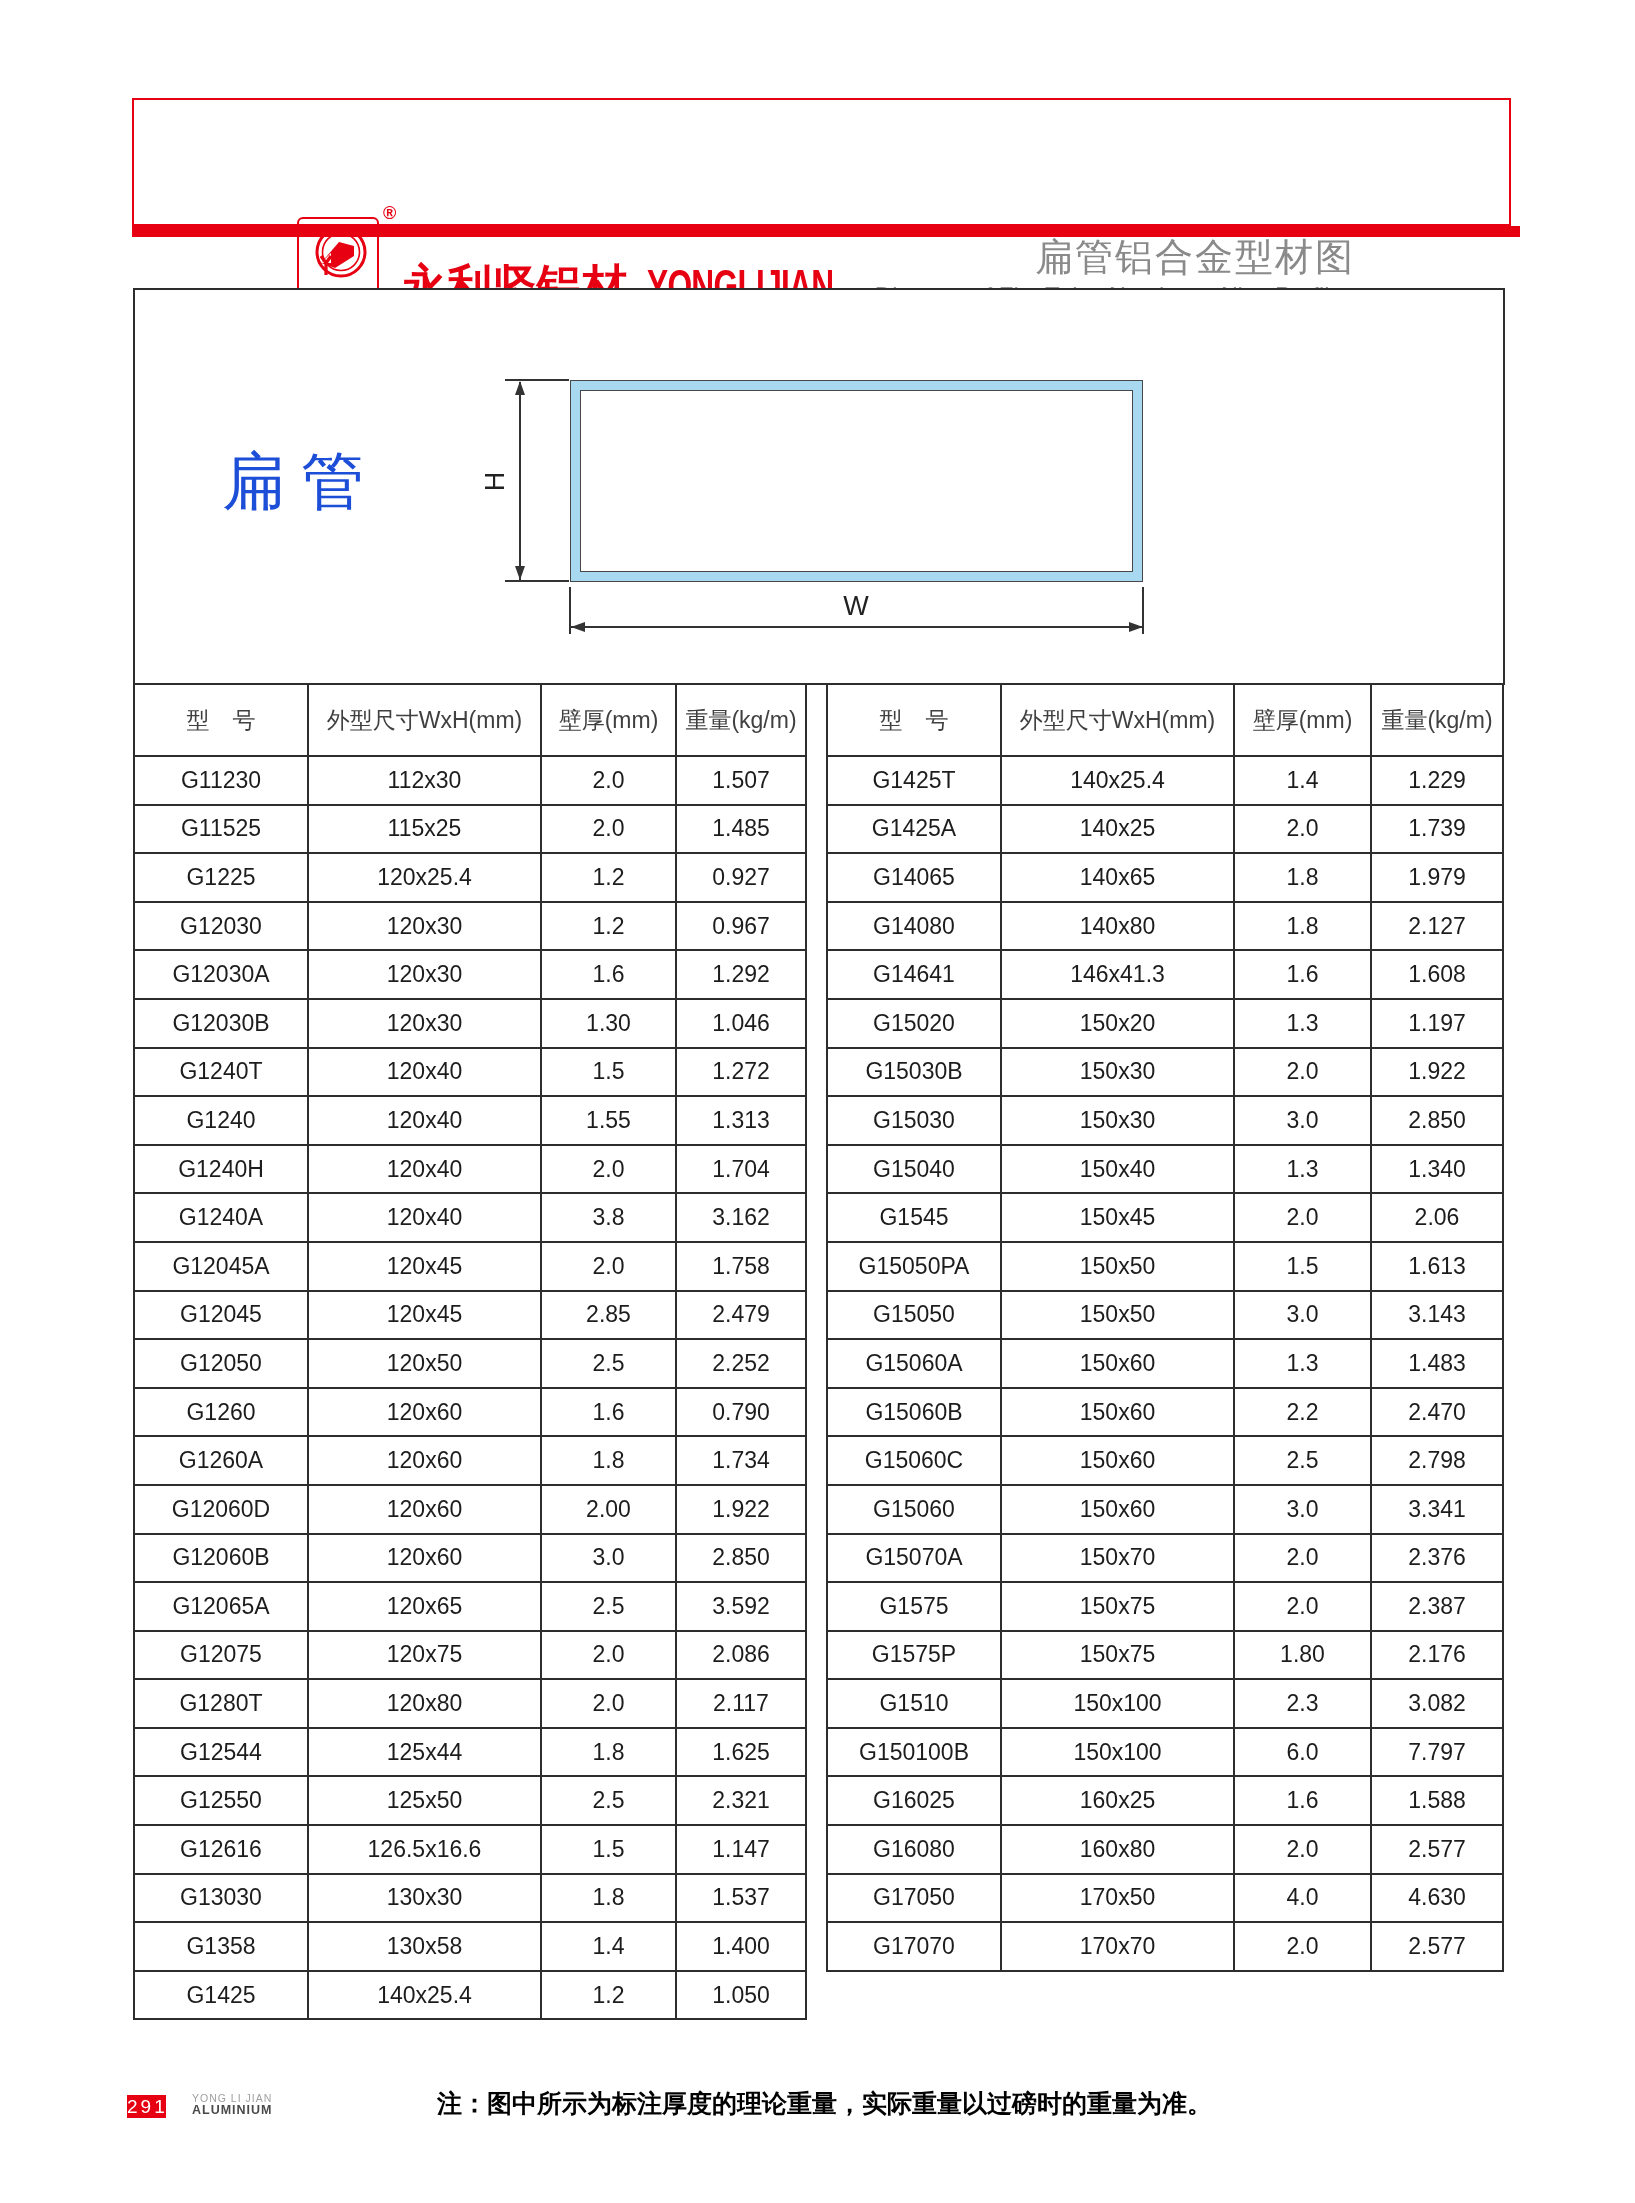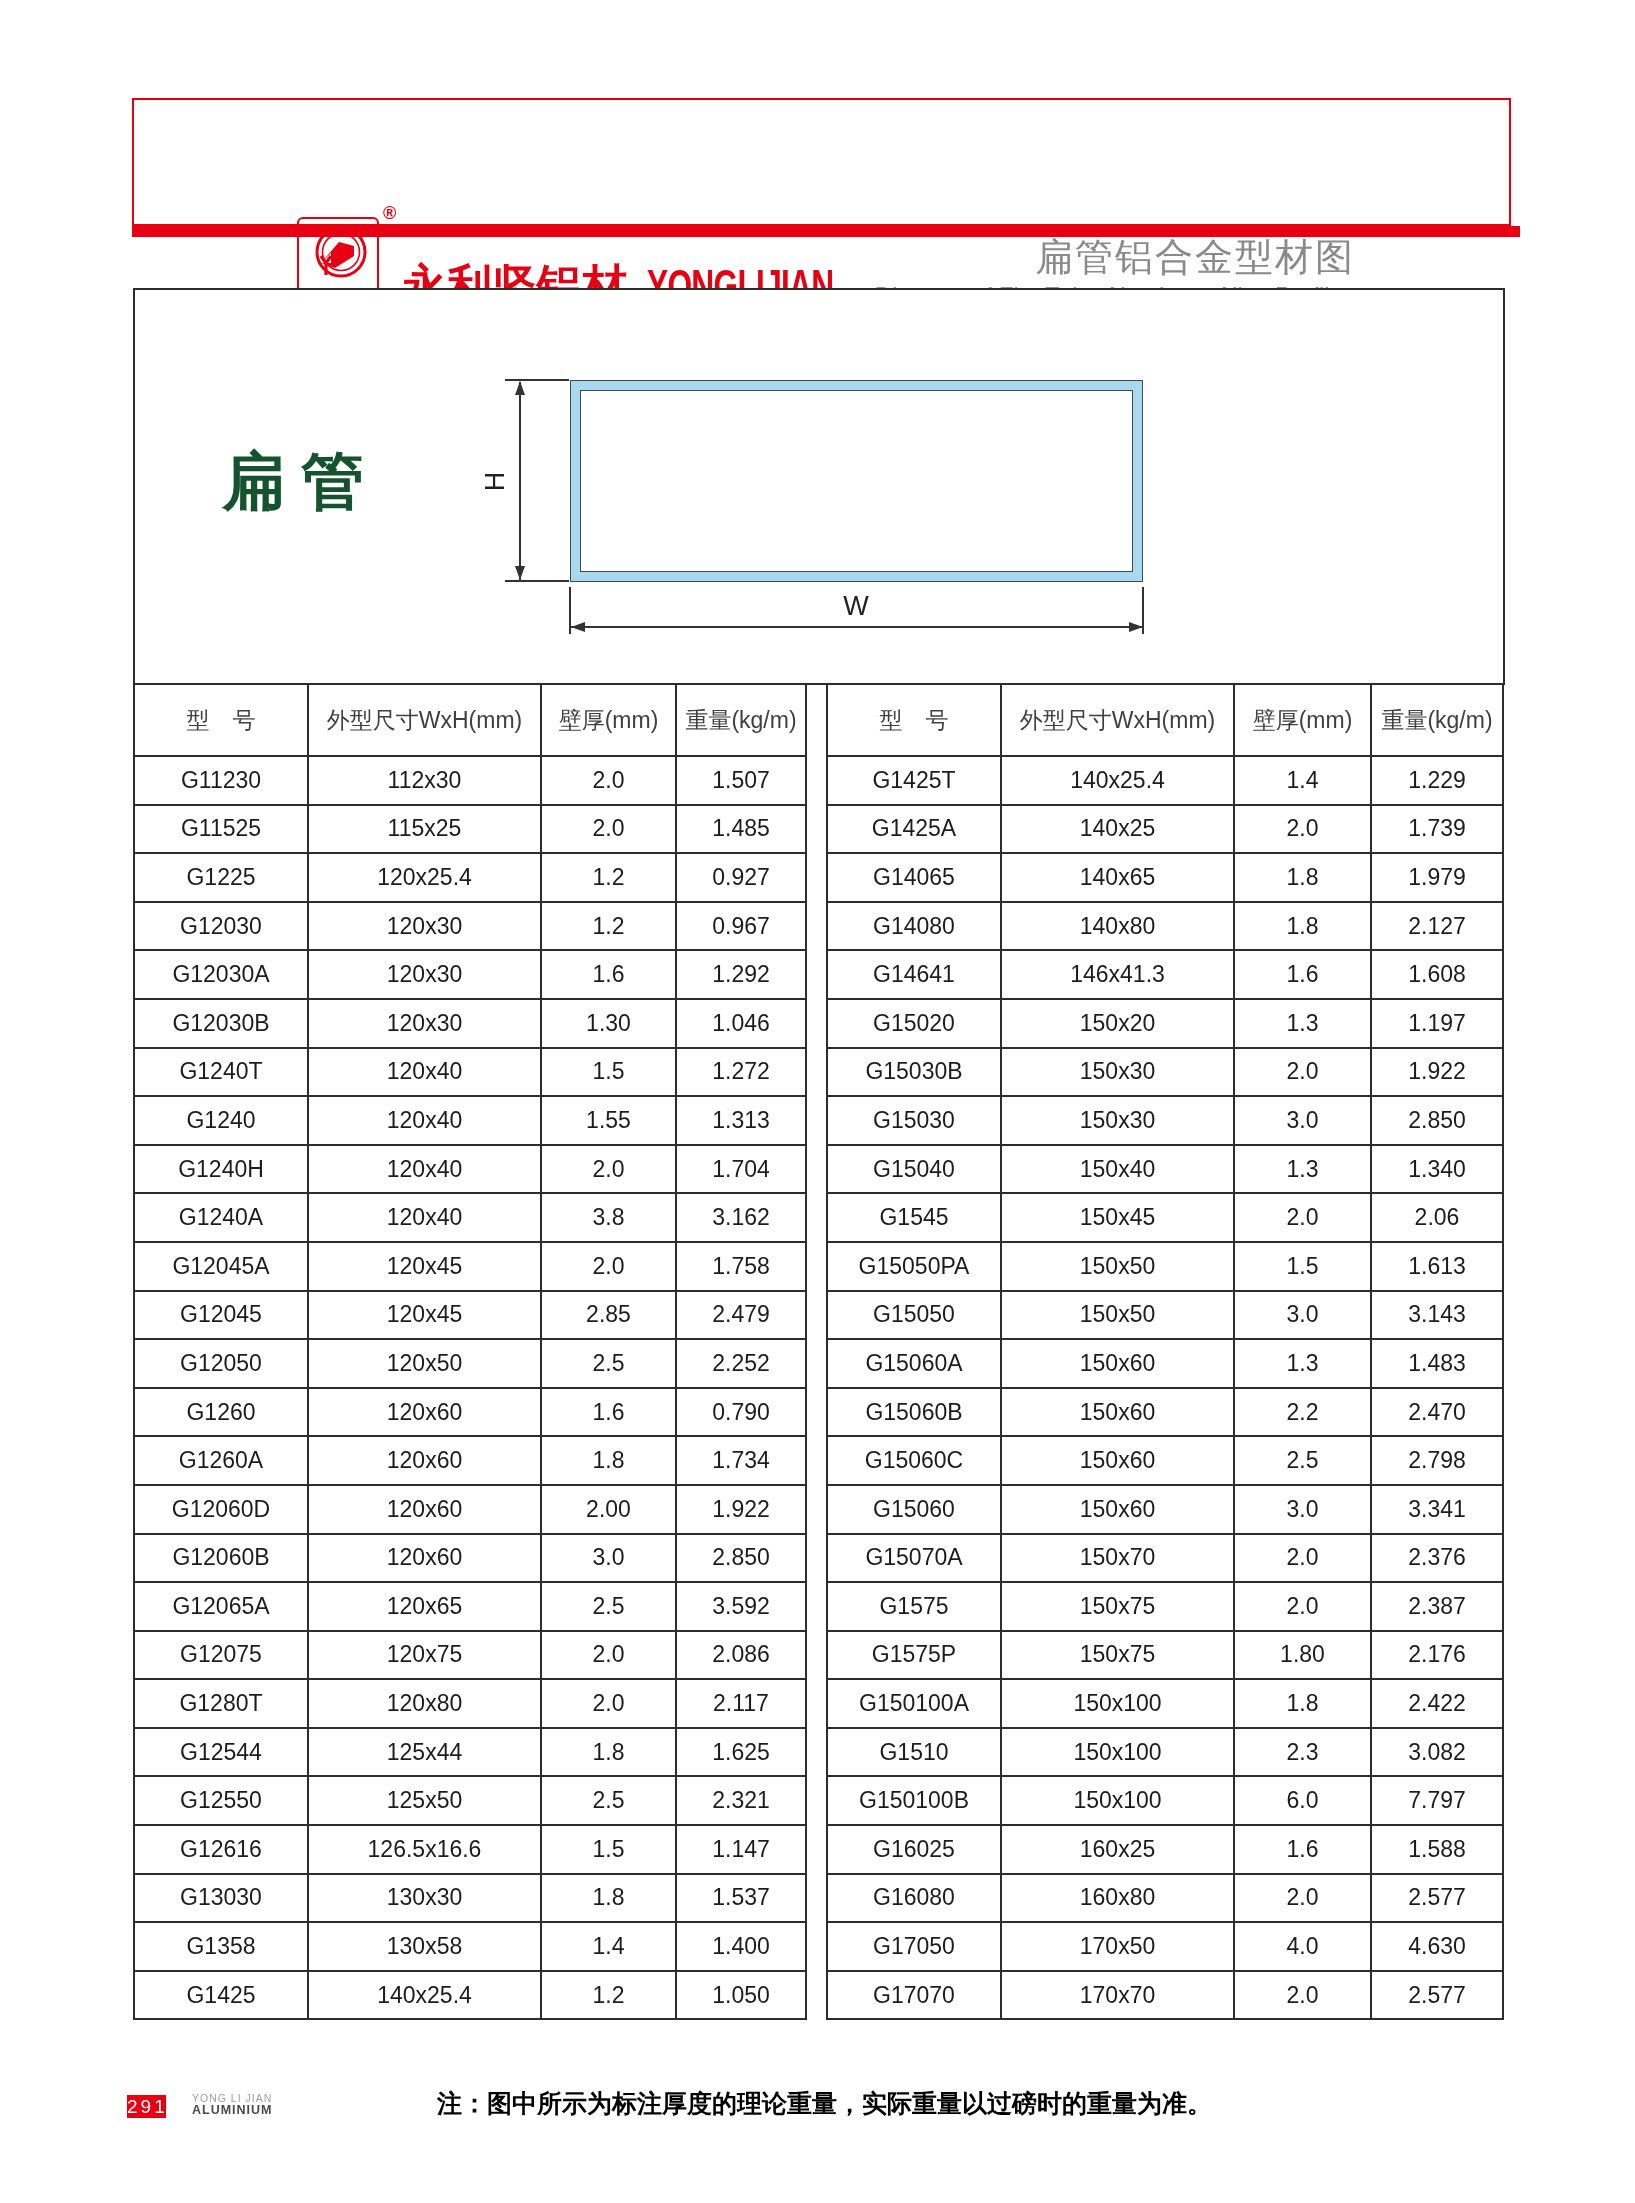--- a/index.html
+++ b/index.html
@@ -15,21 +15,21 @@
   #logo-chars{ position:absolute; bottom:4px; left:0; width:100%; text-align:center; color:var(--red); font-size:14px; font-weight:700; letter-spacing:11px; text-indent:11px; white-space:nowrap; }
   #registered{ position:absolute; left:249px; top:103px; color:var(--red); font-size:18px; font-weight:700; }
   #company-row{ position:absolute; left:268px; top:161px; height:50px; display:flex; align-items:center; gap:20px; color:var(--red); white-space:nowrap; }
   #company-cn{ font-size:45px; font-weight:900; letter-spacing:0; }
   #company-en{ font-size:44px; font-weight:800; display:inline-block; transform:scaleX(0.72); transform-origin:left center; letter-spacing:-1px; }
   #title-cn{ position:absolute; right:154px; top:132px; font-size:38px; color:var(--gray); letter-spacing:2px; white-space:nowrap; }
   #title-en{ position:absolute; right:154px; top:182px; font-size:24px; color:#939393; white-space:nowrap; }
 
   
   #main-box{ position:absolute; left:133px; top:288px; width:1372px; height:397px; border:2px solid var(--ink); background:#fff; }
-  #tube-label{ position:absolute; left:222px; top:450px; font-size:63px; font-weight:700; color:#14532d; letter-spacing:16px; line-height:1; white-space:nowrap; }
+  #tube-label{ position:absolute; left:222px; top:450px; font-size:63px; font-weight:400; color:#1d4ed8; letter-spacing:16px; line-height:1; white-space:nowrap; }
   #tube-outer{ position:absolute; left:570px; top:380px; width:573px; height:202px; background:var(--tube); border:1px solid #474747; }
   #tube-inner{ position:absolute; left:580px; top:390px; width:553px; height:182px; background:#fff; border:1px solid #474747; }
 
   .dim-line-v{ position:absolute; width:2px; background:var(--dim); }
   .dim-line-h{ position:absolute; height:2px; background:var(--dim); }
   .arrow-up{ position:absolute; width:0; height:0; border-left:5px solid transparent; border-right:5px solid transparent; border-bottom:14px solid var(--dim); }
   .arrow-down{ position:absolute; width:0; height:0; border-left:5px solid transparent; border-right:5px solid transparent; border-top:14px solid var(--dim); }
   .arrow-left{ position:absolute; width:0; height:0; border-top:5px solid transparent; border-bottom:5px solid transparent; border-right:14px solid var(--dim); }
   .arrow-right{ position:absolute; width:0; height:0; border-top:5px solid transparent; border-bottom:5px solid transparent; border-left:14px solid var(--dim); }
   #h-label{ position:absolute; left:480px; top:466px; width:30px; text-align:center; font-size:27px; color:#222; transform:rotate(-90deg); }
@@ -394,26 +394,20 @@
           <td>2.0</td>
           <td>2.387</td>
         </tr>
         <tr>
           <td>G1575P</td>
           <td>150x75</td>
           <td>1.80</td>
           <td>2.176</td>
         </tr>
         <tr>
-          <td>G150100A</td>
-          <td>150x100</td>
-          <td>1.8</td>
-          <td>2.422</td>
-        </tr>
-        <tr>
           <td>G1510</td>
           <td>150x100</td>
           <td>2.3</td>
           <td>3.082</td>
         </tr>
         <tr>
           <td>G150100B</td>
           <td>150x100</td>
           <td>6.0</td>
           <td>7.797</td>

